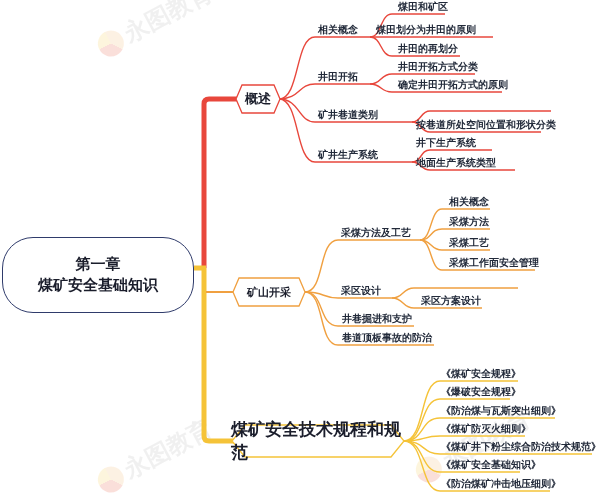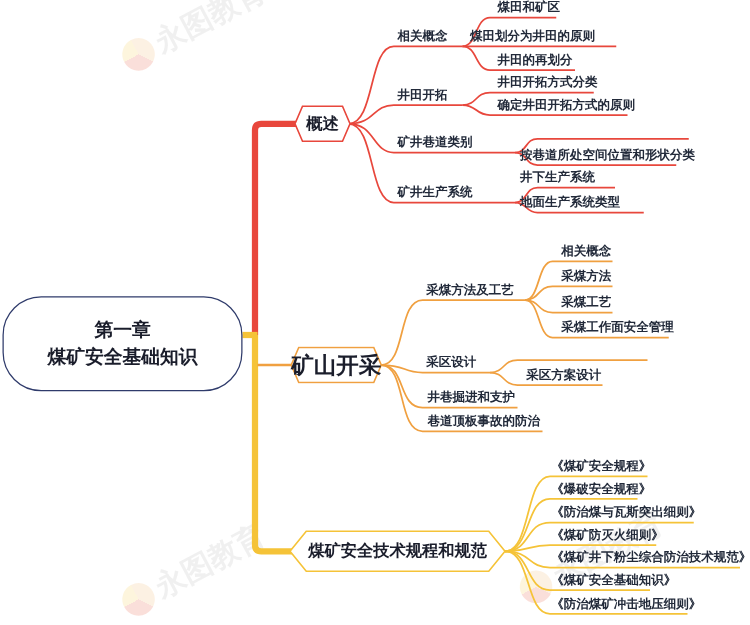--- a/index.html
+++ b/index.html
@@ -97,28 +97,28 @@
     <div>煤矿安全基础知识</div>
   </div>
 
   <div class="hex" style="left:235px;top:84px;width:46px;height:30px;font-size:13px;">
     <svg viewBox="0 0 46 30" preserveAspectRatio="none">
         <polygon points="7,1 39,1 45,15 39,29 7,29 1,15" fill="#fff" stroke="#e8473c" stroke-width="1.3"></polygon>
       </svg>
     <span>概述</span>
   </div>
 
-  <div class="hex" style="left:232px;top:277px;width:74px;height:30px;font-size:18px;">
+  <div class="hex" style="left:232px;top:277px;width:74px;height:30px;font-size:11px;">
     <svg viewBox="0 0 74 30" preserveAspectRatio="none">
         <polygon points="7,1 67,1 73,15 67,29 7,29 1,15" fill="#fff" stroke="#f0a040" stroke-width="1.3"></polygon>
       </svg>
     <span>矿山开采</span>
   </div>
 
-  <div class="hex" style="left:231px;top:424px;width:174px;height:34px;font-size:13px;">
+  <div class="hex" style="left:231px;top:424px;width:174px;height:34px;font-size:17px;">
     <svg viewBox="0 0 174 34" preserveAspectRatio="none">
         <polygon points="14,1 160,1 173,17 160,33 14,33 1,17" fill="#fff" stroke="#f5c338" stroke-width="1.3"></polygon>
       </svg>
     <span>煤矿安全技术规程和规范</span>
   </div>
 
   <div class="lbl" style="left:318px;top:24px;">相关概念</div>
   <div class="lbl" style="left:318px;top:71px;">井田开拓</div>
   <div class="lbl" style="left:318px;top:109px;">矿井巷道类别</div>
   <div class="lbl" style="left:318px;top:149px;">矿井生产系统</div>

